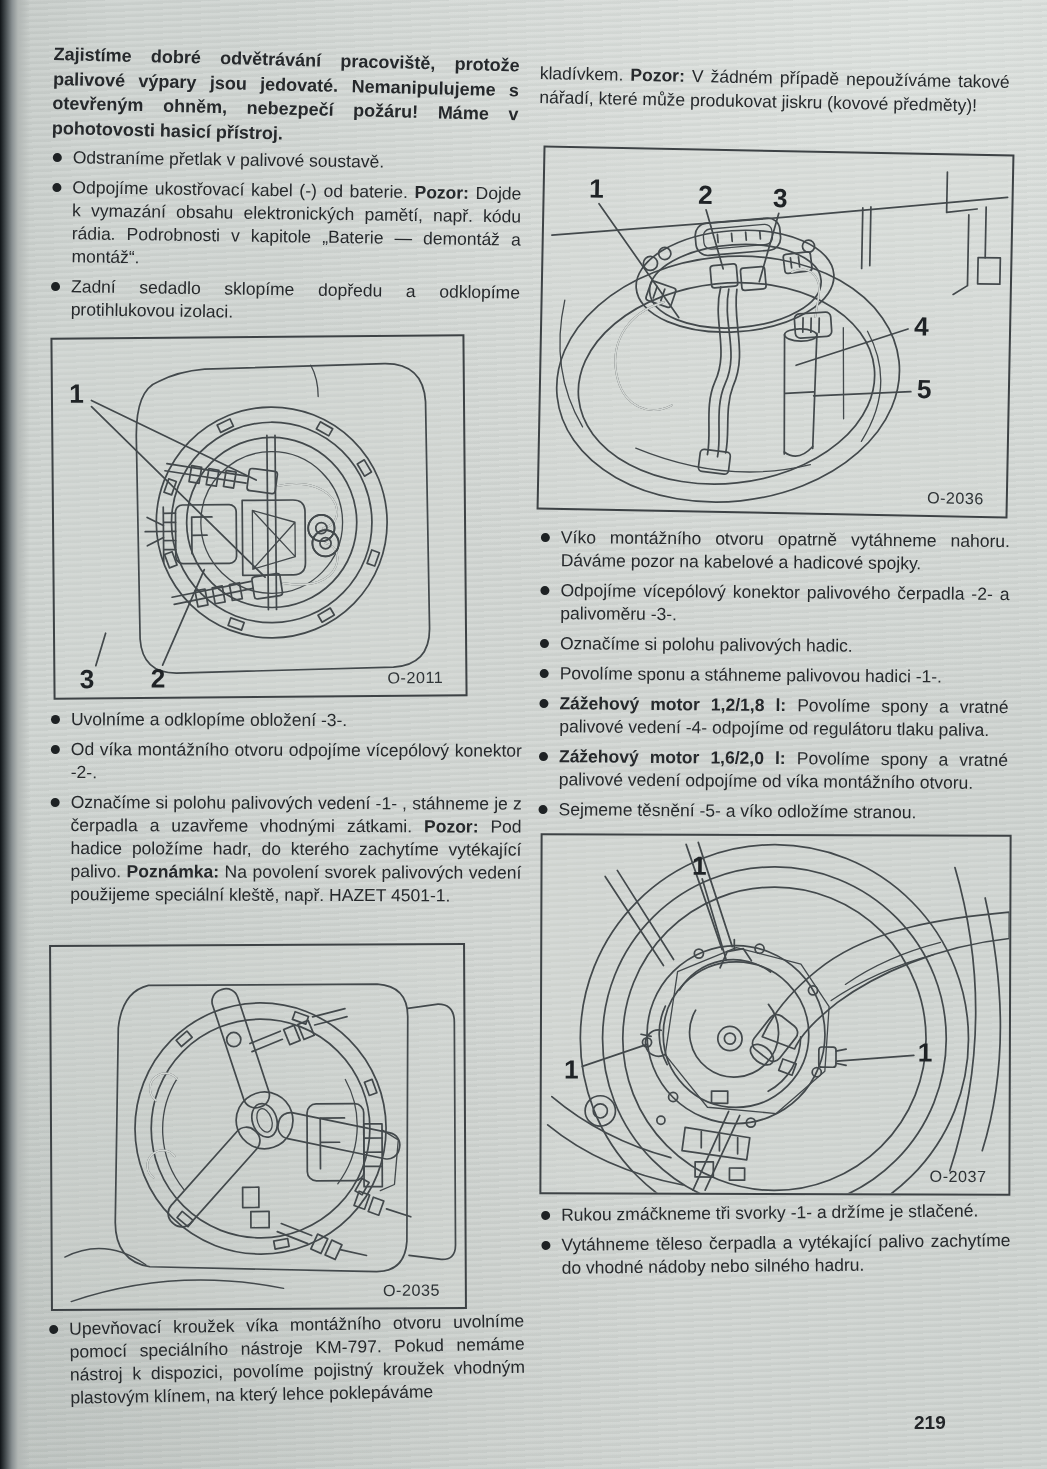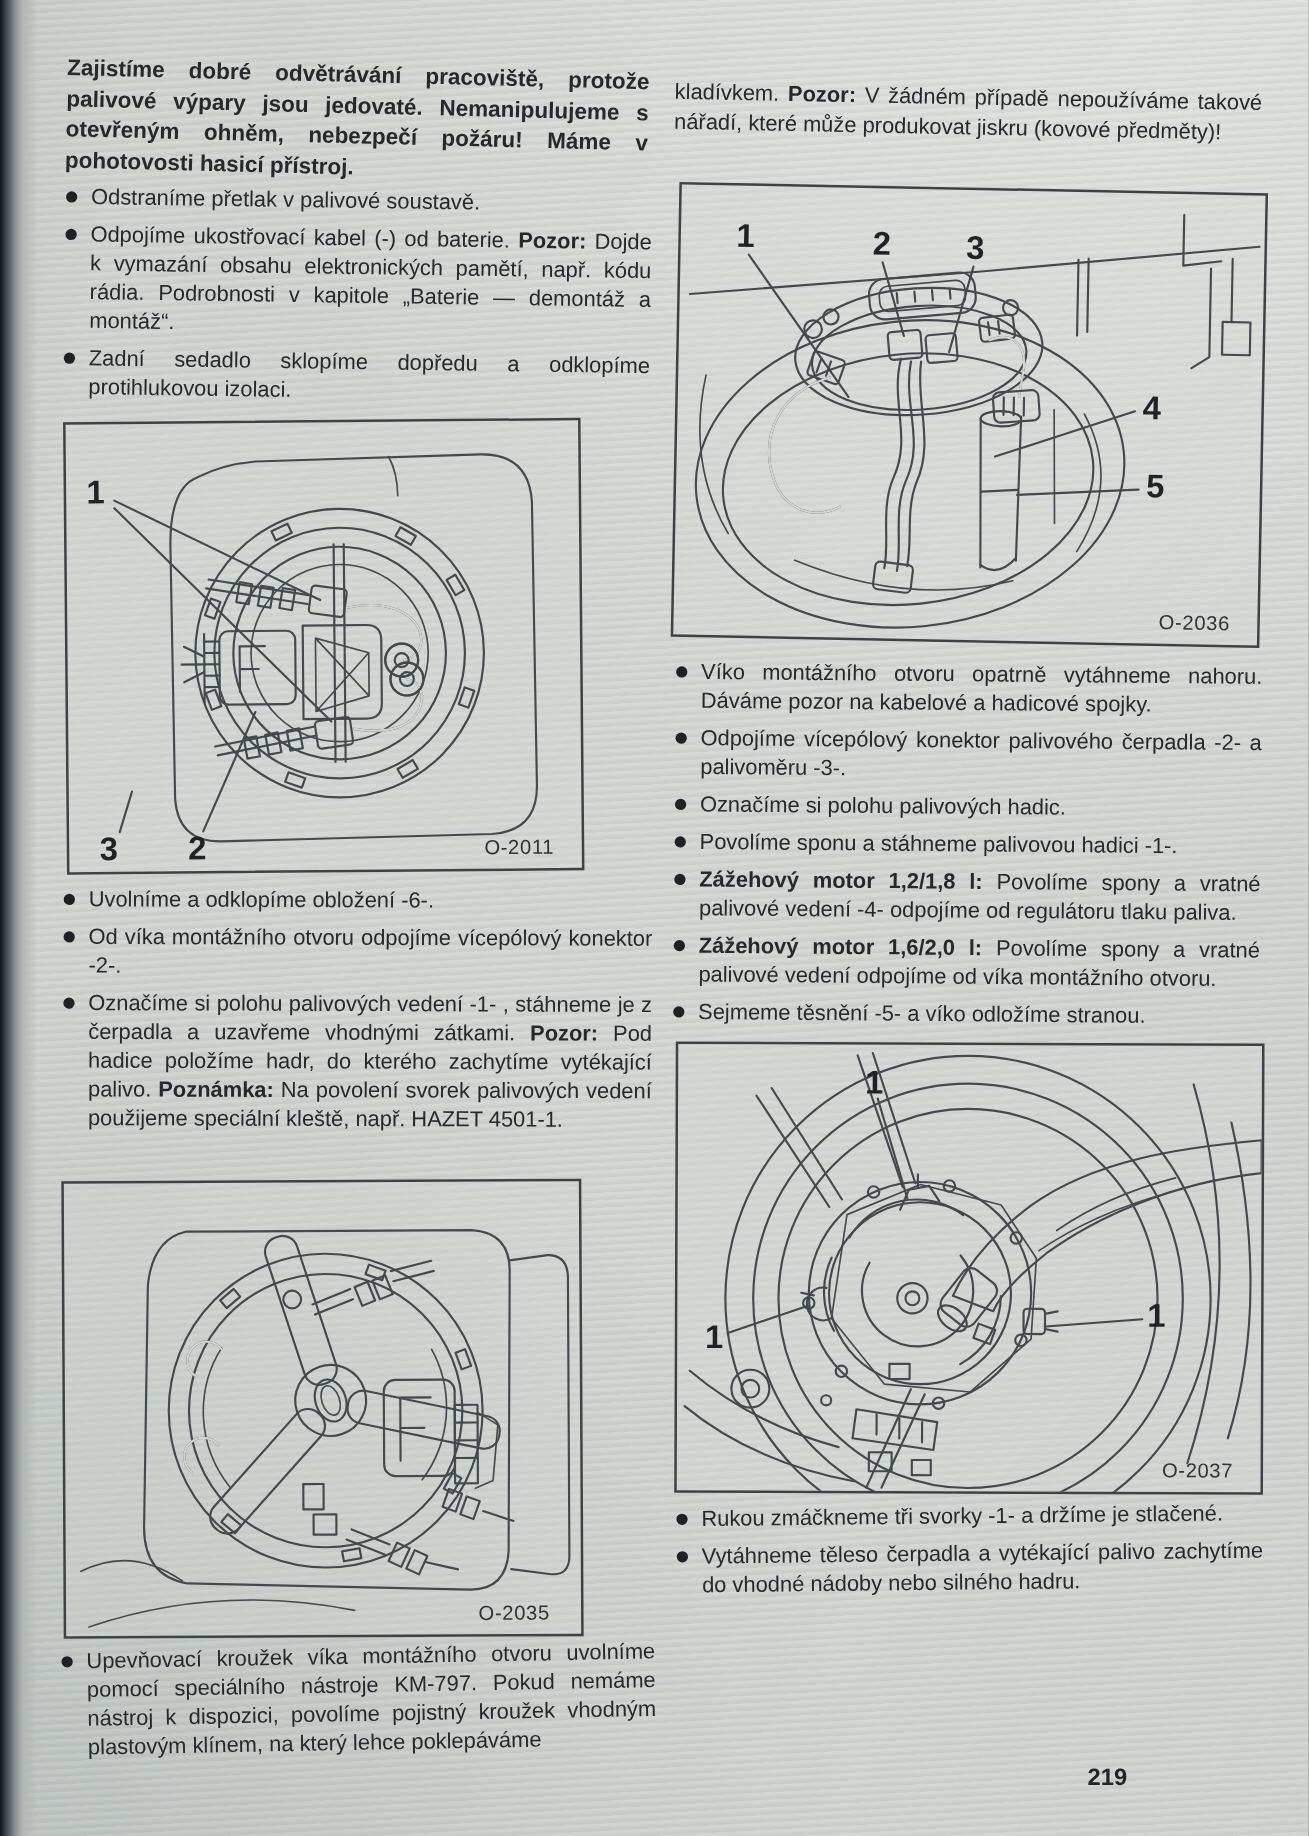--- a/index.html
+++ b/index.html
@@ -27,21 +27,21 @@
   .fig svg .thin{stroke-width:1.3;}
   .pf{fill:#d2d6d3;}
   .dk{fill:#26292c;stroke:none !important;}
   .td{stroke-width:14;}
   .tp{stroke:#d2d6d3 !important;stroke-width:9.5;}
   .td2{stroke-width:12;}
   .tp2{stroke:#d2d6d3 !important;stroke-width:8;}
   .cl{stroke-width:2.2;}
   .fig text{stroke:none !important;fill:#1f2326;font-weight:700;font-size:26px;font-family:"Liberation Sans",sans-serif;}
   .fig text.code{font-weight:400;font-size:16px;fill:#2e3336;letter-spacing:.5px;}
-  .pageno{position:absolute;left:870px;top:1412px;font-size:19px;font-weight:700;color:#222528;}
+  .pageno{position:absolute;left:914px;top:1412px;font-size:19px;font-weight:700;color:#222528;}
 </style>
 </head>
 <body>
 
 <div class="page">
   <div class="bands"></div>
   <div class="spine"></div>
 
   <div class="blk par bold-intro" style="left:54px;top:42px;width:466px;transform:rotate(1.4deg);transform-origin:left top;"><span class="b">Zajistíme dobré odvětrávání pracoviště, protože palivové výpary jsou jedovaté. Nemanipulujeme s otevřeným ohněm, nebezpečí požáru! Máme v pohotovosti hasicí přístroj.</span></div>
 
@@ -110,21 +110,21 @@
         <path class="cl" d="M106,322 L148,228"></path>
         <text x="16" y="62">1</text>
         <text x="24" y="344">3</text>
         <text x="94" y="344">2</text>
       </g>
       <text class="code" x="328" y="342">O-2011</text>
     </svg>
   </div>
 
   <div class="blk" style="left:50px;top:708px;width:472px;transform:rotate(0.2deg);transform-origin:left top;">
-    <div class="li"><span class="dot"></span><span><span>Uvolníme a odklopíme obložení -6-.</span></span></div>
+    <div class="li"><span class="dot"></span><span><span>Uvolníme a odklopíme obložení -3-.</span></span></div>
     <div class="li"><span class="dot"></span><span><span>Od víka montážního otvoru odpojíme vícepólový konektor -2-.</span></span></div>
     <div class="li"><span class="dot"></span><span><span>Označíme si polohu palivových vedení -1- , stáhneme je z čerpadla a uzavřeme vhodnými zátkami. </span><span class="b">Pozor:</span><span> Pod hadice položíme hadr, do kterého zachytíme vytékající palivo. </span><span class="b">Poznámka:</span><span> Na povolení svorek palivových vedení použijeme speciální kleště, např. HAZET 4501-1.</span></span></div>
   </div>
 
   <div class="fig" style="left:50px;top:944px;width:412px;height:362px;transform:rotate(-0.3deg);">
     <svg viewBox="0 0 407 357">
       <g>
         <path class="thin" d="M12,306 Q52,286 92,314 M18,350 Q120,316 228,338"></path>
         <path d="M96,38 Q70,44 66,80 L62,272 Q62,310 96,316 L320,322 Q348,322 350,292 L352,70 Q352,40 322,38 Z"></path>
         <path d="M352,62 L382,58 Q398,58 398,76 L398,296 Q398,312 382,310 L352,306"></path>

